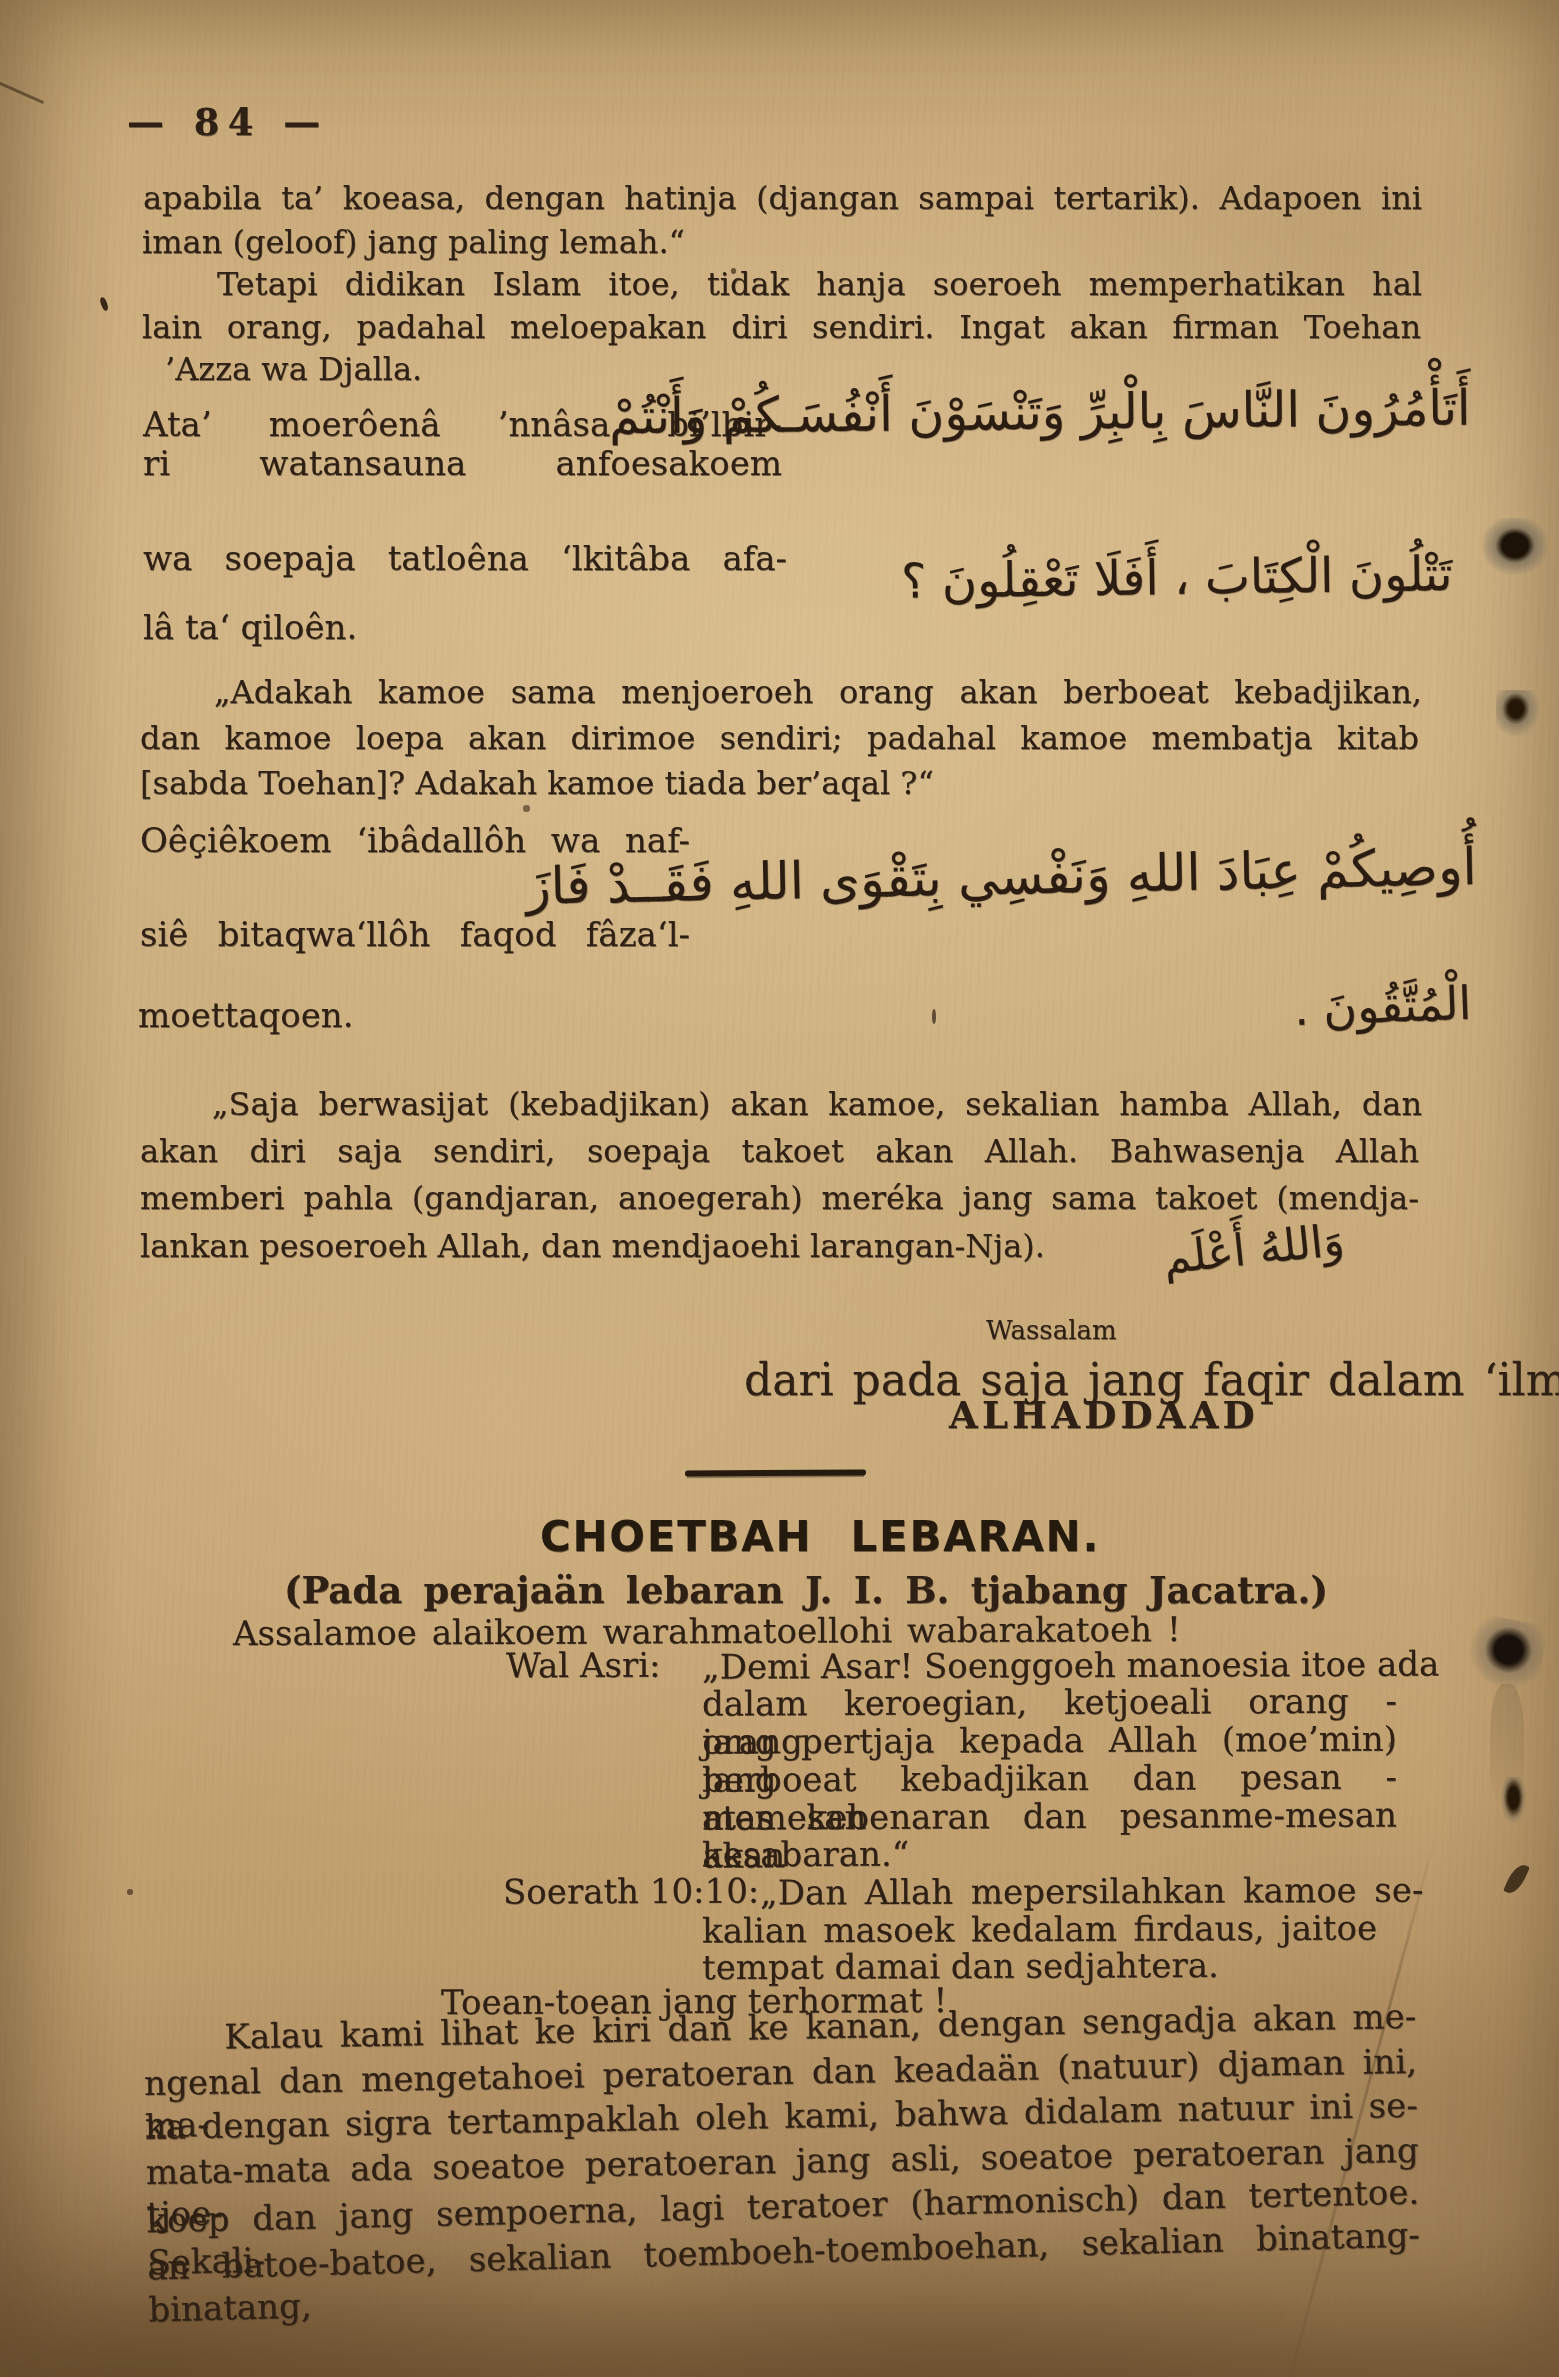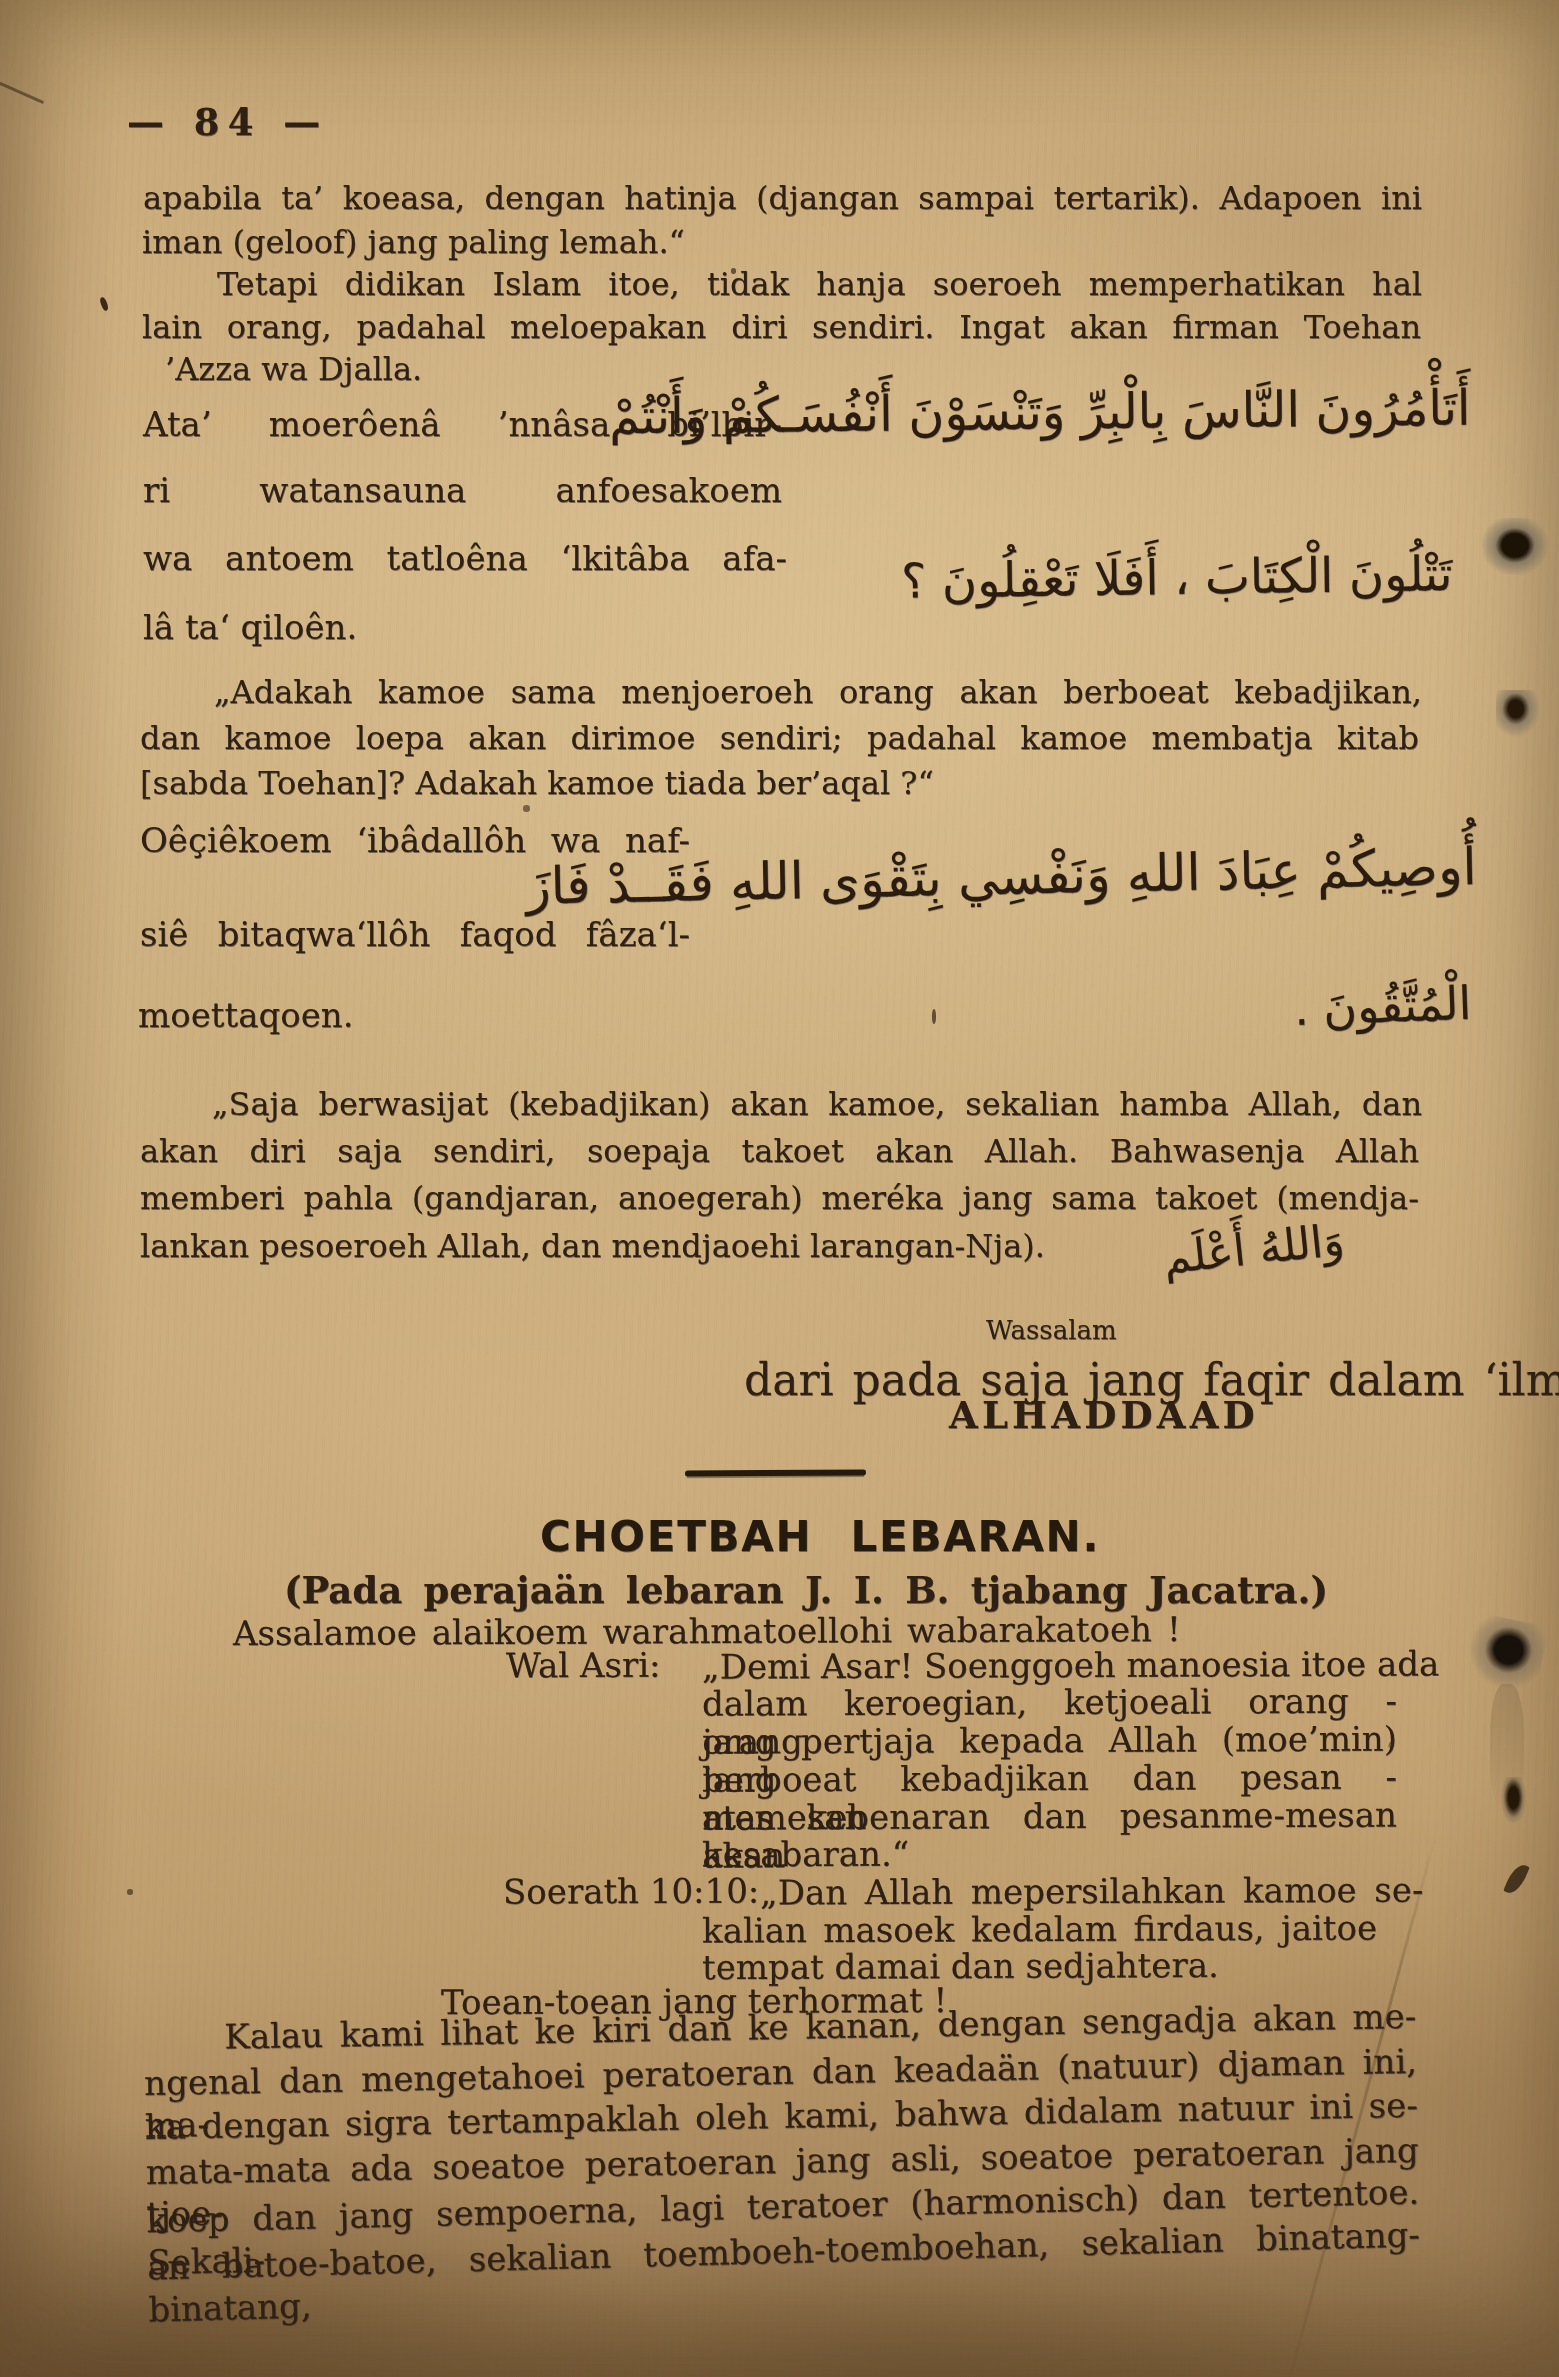--- a/index.html
+++ b/index.html
@@ -44,22 +44,22 @@
   <div class="t bold" style="left:127px;top:100px;font-size:37px;letter-spacing:8.4px;">— 84 —</div>
 
   <div class="t body-line j" style="left:143px;top:177px;width:1279px;">apabila ta’ koeasa, dengan hatinja (djangan sampai tertarik). Adapoen ini</div>
   <div class="t body-line" style="left:142px;top:221px;">iman (geloof) jang paling lemah.“</div>
 
   <div class="t body-line j" style="left:143px;top:263px;width:1279px;text-indent:74px;">Tetapi didikan Islam itoe, tidak hanja soeroeh memperhatikan hal</div>
   <div class="t body-line j" style="left:142px;top:306px;width:1279px;">lain orang, padahal meloepakan diri sendiri. Ingat akan firman Toehan</div>
   <div class="t body-line" style="left:137px;top:348px;margin-left:28px;">’Azza wa Djalla.</div>
 
   <div class="t tr-line j" style="left:143px;top:403px;width:639px;">Ata’ moerôenâ ’nnâsa bi’lbir-</div>
-  <div class="t tr-line j" style="left:143px;top:469px;width:639px;">ri watansauna anfoesakoem</div>
-  <div class="t tr-line j" style="left:143px;top:537px;width:644px;">wa antoem tatloêna ‘lkitâba afa-</div>
+  <div class="t tr-line j" style="left:143px;top:442px;width:639px;">ri watansauna anfoesakoem</div>
+  <div class="t tr-line j" style="left:143px;top:537px;width:644px;">wa soepaja tatloêna ‘lkitâba afa-</div>
   <div class="t tr-line" style="left:143px;top:606px;">lâ ta‘ qiloên.</div>
 
   <div class="ar" style="right:89px;top:371px;font-size:49px;line-height:1.7;transform:rotate(-0.6deg);">أَتَأْمُرُونَ النَّاسَ بِالْبِرِّ وَتَنْسَوْنَ أَنْفُسَـكُمْ وَأَنْتُمْ</div>
   <div class="ar" style="right:108px;top:537px;font-size:48px;line-height:1.7;transform:rotate(-0.8deg);">تَتْلُونَ الْكِتَابَ ، أَفَلَا تَعْقِلُونَ ؟</div>
 
   <div class="t body-line j" style="left:143px;top:671px;width:1279px;text-indent:71px;">„Adakah kamoe sama menjoeroeh orang akan berboeat kebadjikan,</div>
   <div class="t body-line j" style="left:140px;top:717px;width:1279px;">dan kamoe loepa akan dirimoe sendiri; padahal kamoe membatja kitab</div>
   <div class="t body-line" style="left:140px;top:762px;">[sabda Toehan]? Adakah kamoe tiada ber’aqal ?“</div>
 
   <div class="t tr-line j" style="left:140px;top:819px;width:550px;">Oêçiêkoem ‘ibâdallôh wa naf-</div>

